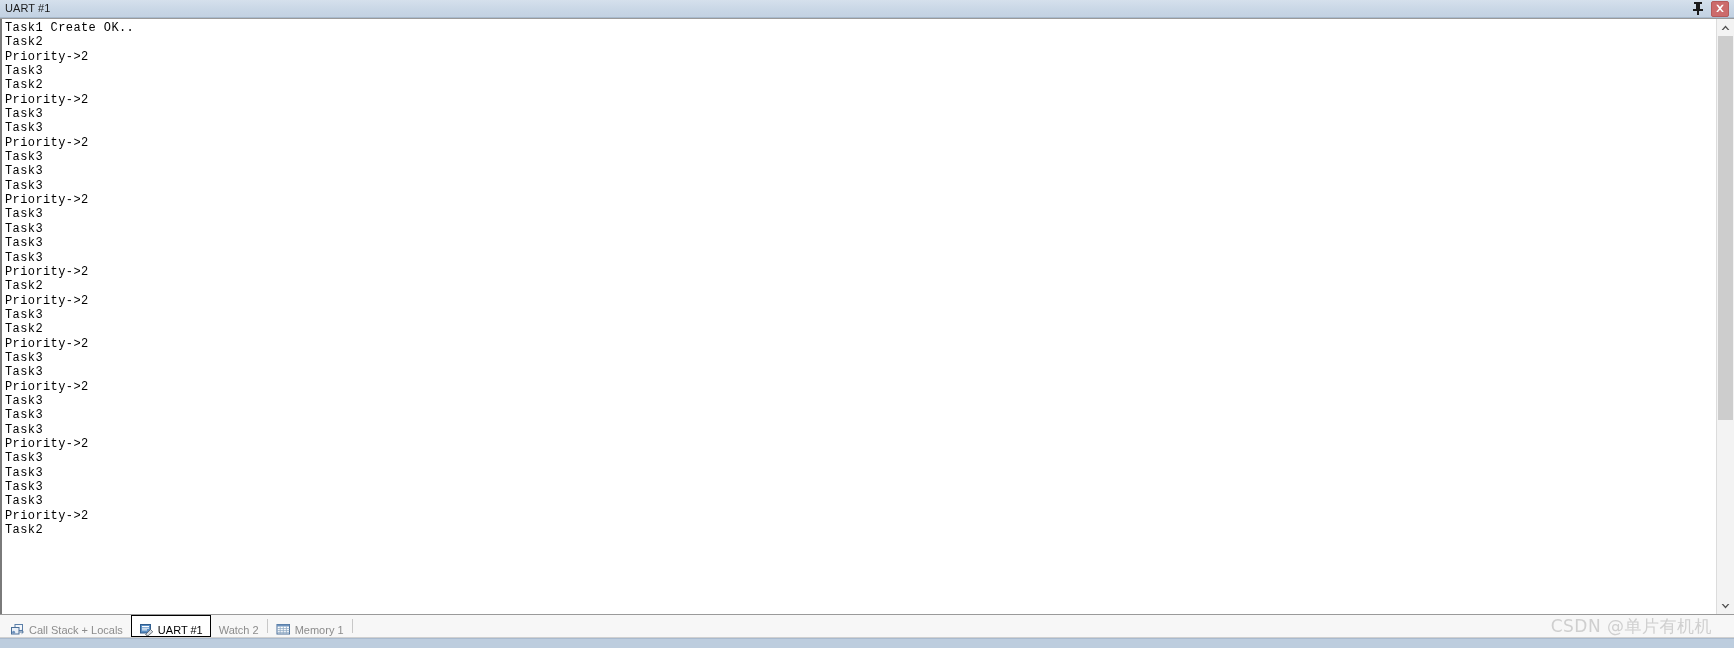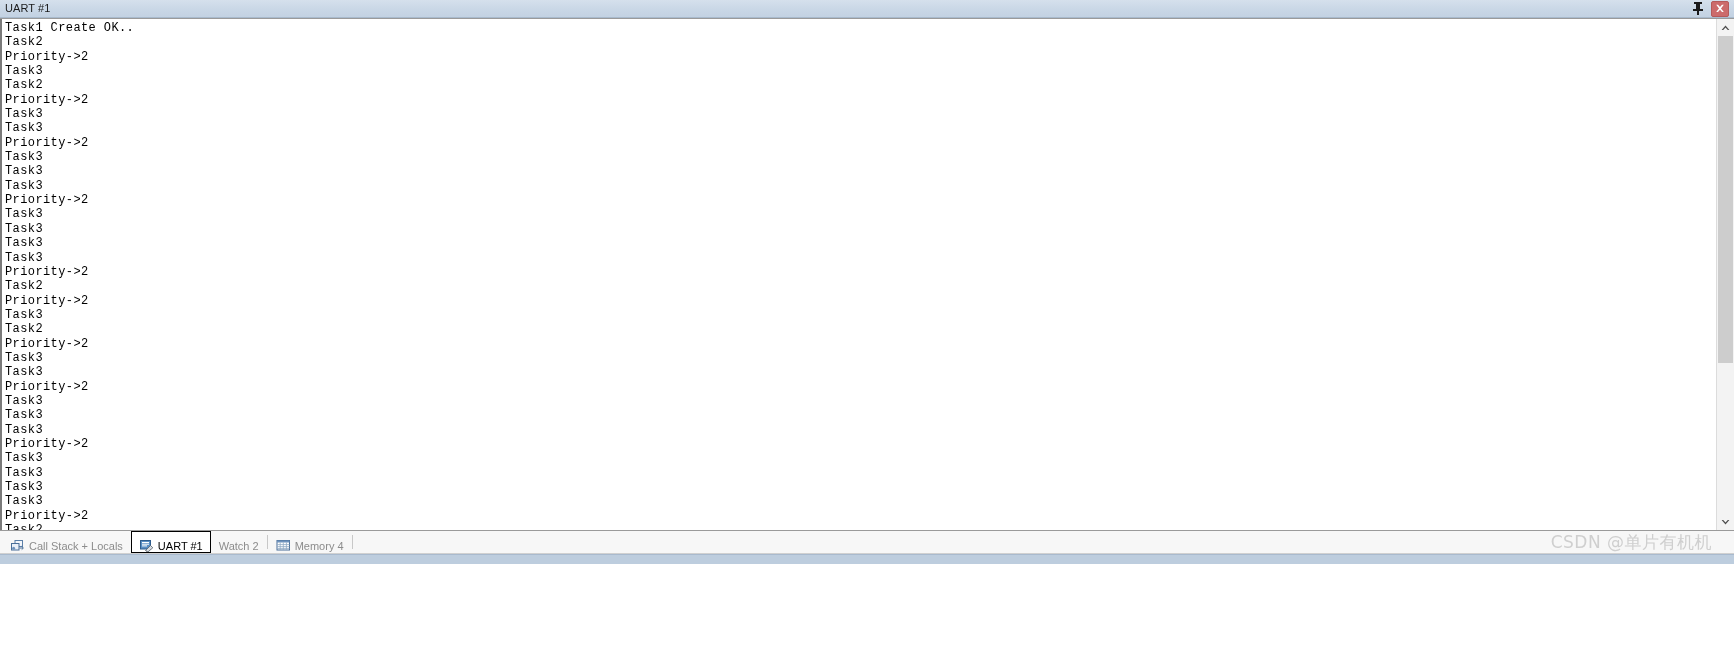--- a/index.html
+++ b/index.html
@@ -11,21 +11,21 @@
     width: 1734px;
     height: 648px;
     overflow: hidden;
     font-family: "Liberation Sans", sans-serif;
     -webkit-font-smoothing: none;
   }
 
   #app {
     position: relative;
     width: 1734px;
-    height: 564px;
+    height: 648px;
     background: #f0f0f0;
     display: flex;
     flex-direction: column;
   }
 
   
   .titlebar {
     height: 17px;
     background: linear-gradient(to bottom, #d5e0ec 0%, #c9d7e6 55%, #c3d2e2 100%);
     border-bottom: 1px solid #a8bacd;
@@ -274,21 +274,21 @@
       </div>
       <div class="tab-sep"></div>
       <div class="tab">
         <span class="tab-icon">
           <svg width="15" height="13" viewBox="0 0 15 13">
             <rect x="1" y="1.5" width="12.5" height="9.5" fill="#ffffff" stroke="#4a6f99" stroke-width="1"></rect>
             <rect x="1" y="1.5" width="12.5" height="2" fill="#6f93bd"></rect>
             <path d="M4.2 3.5 V11 M7.3 3.5 V11 M10.4 3.5 V11 M1 5.6 H13.5 M1 7.6 H13.5 M1 9.4 H13.5" stroke="#8fa9c4" stroke-width="0.8"></path>
           </svg>
         </span>
-        <span>Memory 4</span>
+        <span>Memory 1</span>
       </div>
       <div class="tab-sep"></div>
       <span class="watermark">CSDN @单片有机机</span>
   </div>
   <div class="tabbar-bottomline"></div>
   <div class="statusstrip"></div>
 
 </div>
 
 </body></html>

